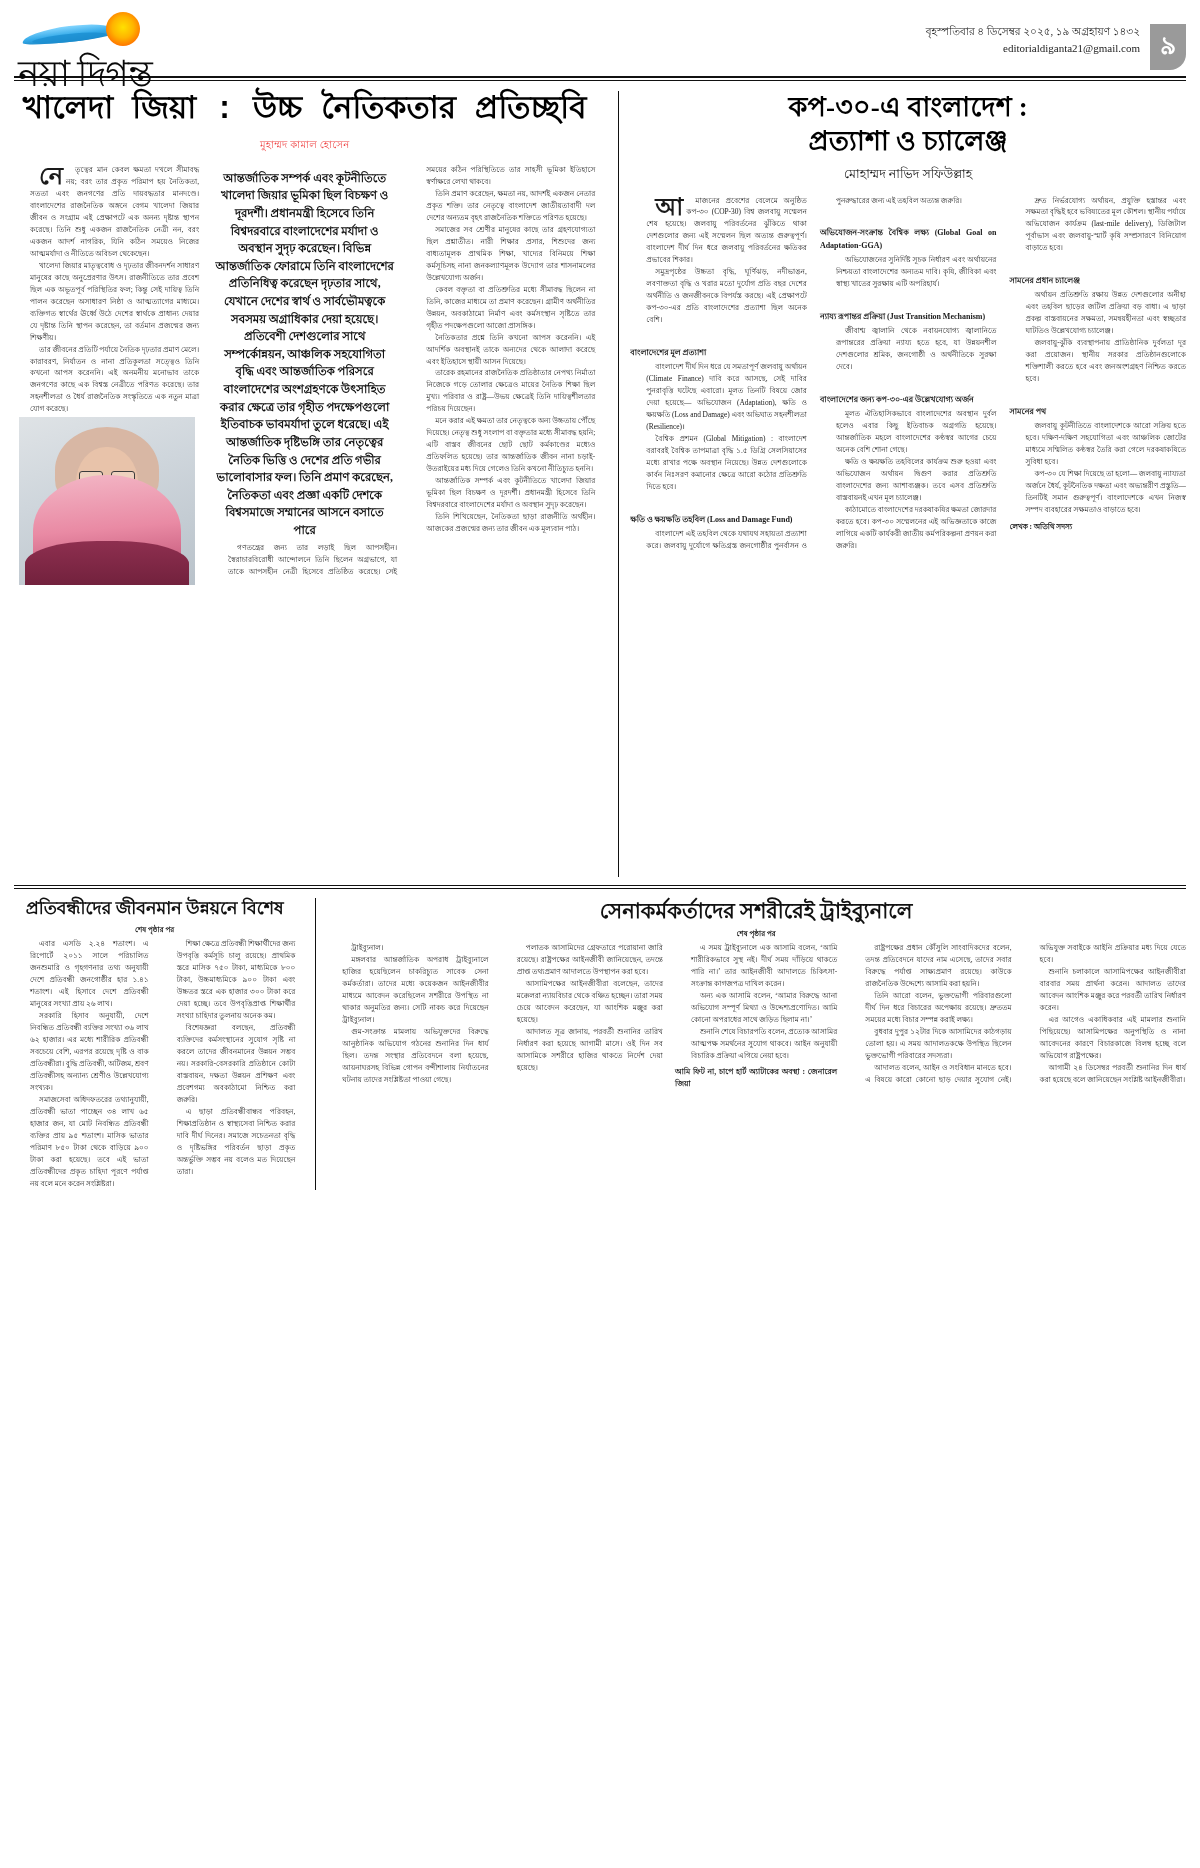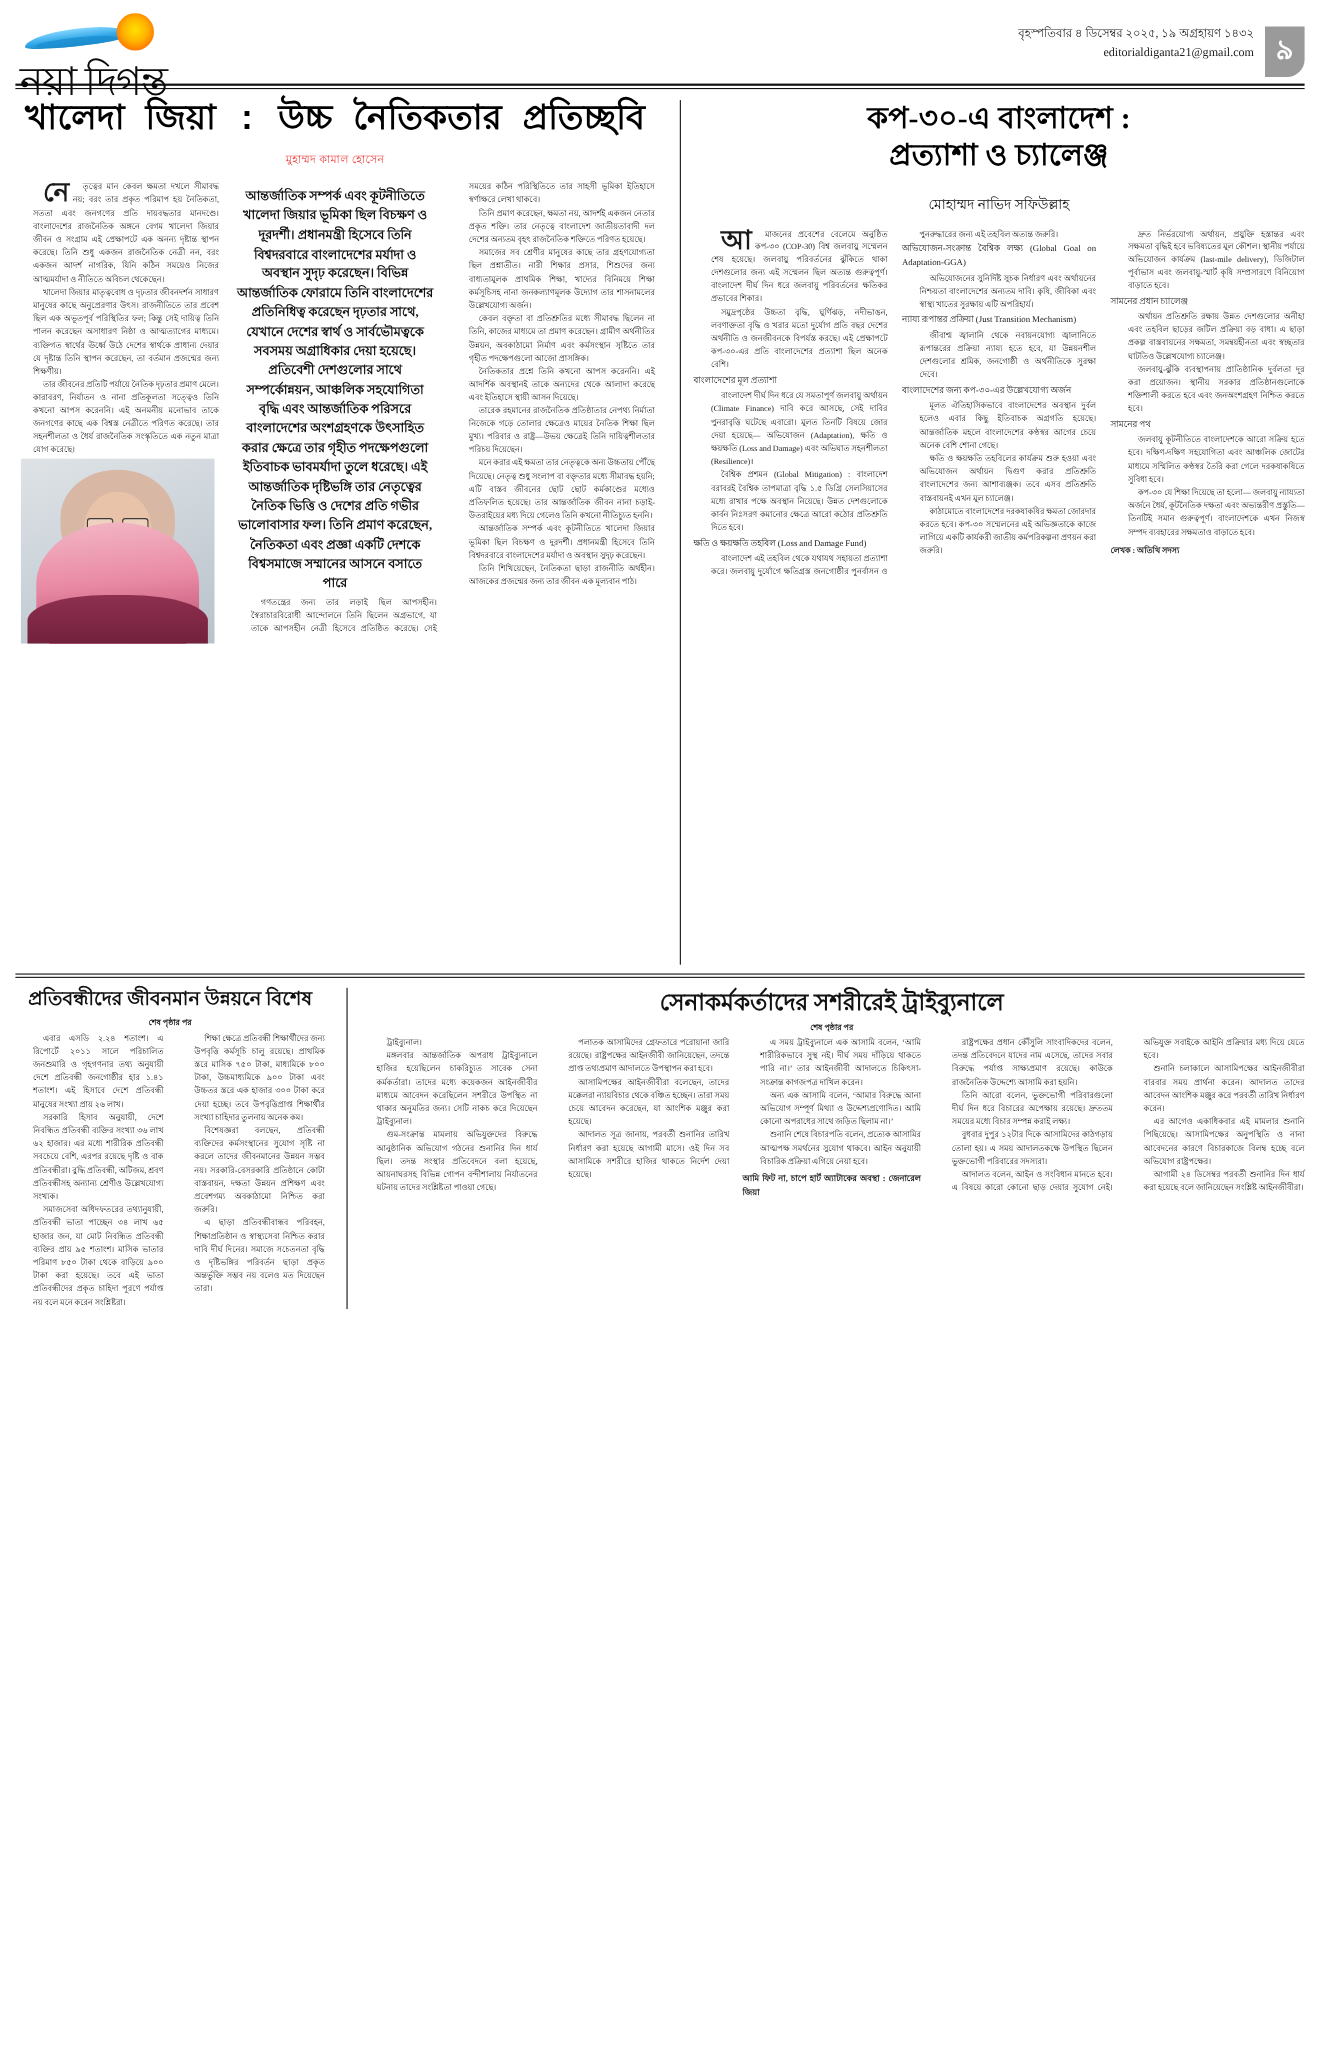--- a/index.html
+++ b/index.html
@@ -54,21 +54,21 @@
   .right-pack{width:562px;box-sizing:border-box;}
 
   .hl{
     text-align:center;font-weight:bold;color:#000;
     font-family:"Liberation Serif",serif;
     line-height:1.25;
   }
   .hl-left{font-size:31px;letter-spacing:.2px;font-family:Liberation Mono, monospace;}
   .hl-right{font-size:27px;letter-spacing:.2px;}
   .byline{text-align:center;font-size:10px;margin-top:7px;color:#ef4444;letter-spacing:.3px;}
-  .byline-right{text-align:center;font-size:12.5px;margin-top:18px;}
+  .byline-right{text-align:center;font-size:12.5px;margin-top:6px;}
 
   
   .cols3{column-count:3;column-gap:13px;column-rule:none;margin-top:10px;}
   .bodytext{
     font-size:7.4px;line-height:1.62;text-align:justify;
     color:#1a1a1a;hyphens:auto;word-spacing:-.2px;
   }
   .bodytext p{margin:0 0 0 16px;text-indent:9px;}
   .dropcap-p::first-letter{
     float:left;font-size:24px;line-height:.88;font-weight:bold;padding:2px 3px 0 0;
@@ -91,21 +91,21 @@
   .fig-glass i:last-child{right:0}
   .fig-body{position:absolute;left:6px;top:124px;width:164px;height:52px;border-radius:44% 44% 0 0;background:linear-gradient(180deg,#8e2f4f 0%, #6d1f3a 100%);}
   .fig-shoulder{position:absolute;left:26px;top:112px;width:124px;height:60px;border-radius:50% 50% 0 0;background:#c9537a;}
 
   .pull{
     font-size:11.6px;line-height:1.52;text-align:center;font-weight:bold;
     color:#111;padding:6px 2px 2px 2px;
   }
 
   
-  .subhead{font-weight:normal;font-size:8px;margin:2px 0 1px 0;text-indent:0;}
+  .subhead{font-weight:bold;font-size:8px;margin:21px 0 1px 0;text-indent:0;}
   .credit{text-align:left;font-size:7.4px;font-weight:bold;margin-top:5px;}
 
   
   .mid-rule{border-top:1.6px solid #111;margin:8px 0 0 0;}
   .mid-rule2{border-top:1px solid #111;margin-top:2px;}
 
   
   .bottom-section{display:flex;margin-top:9px;}
   .bl{width:296px;box-sizing:border-box;padding-right:10px;}
   .br{width:874px;box-sizing:border-box;}

